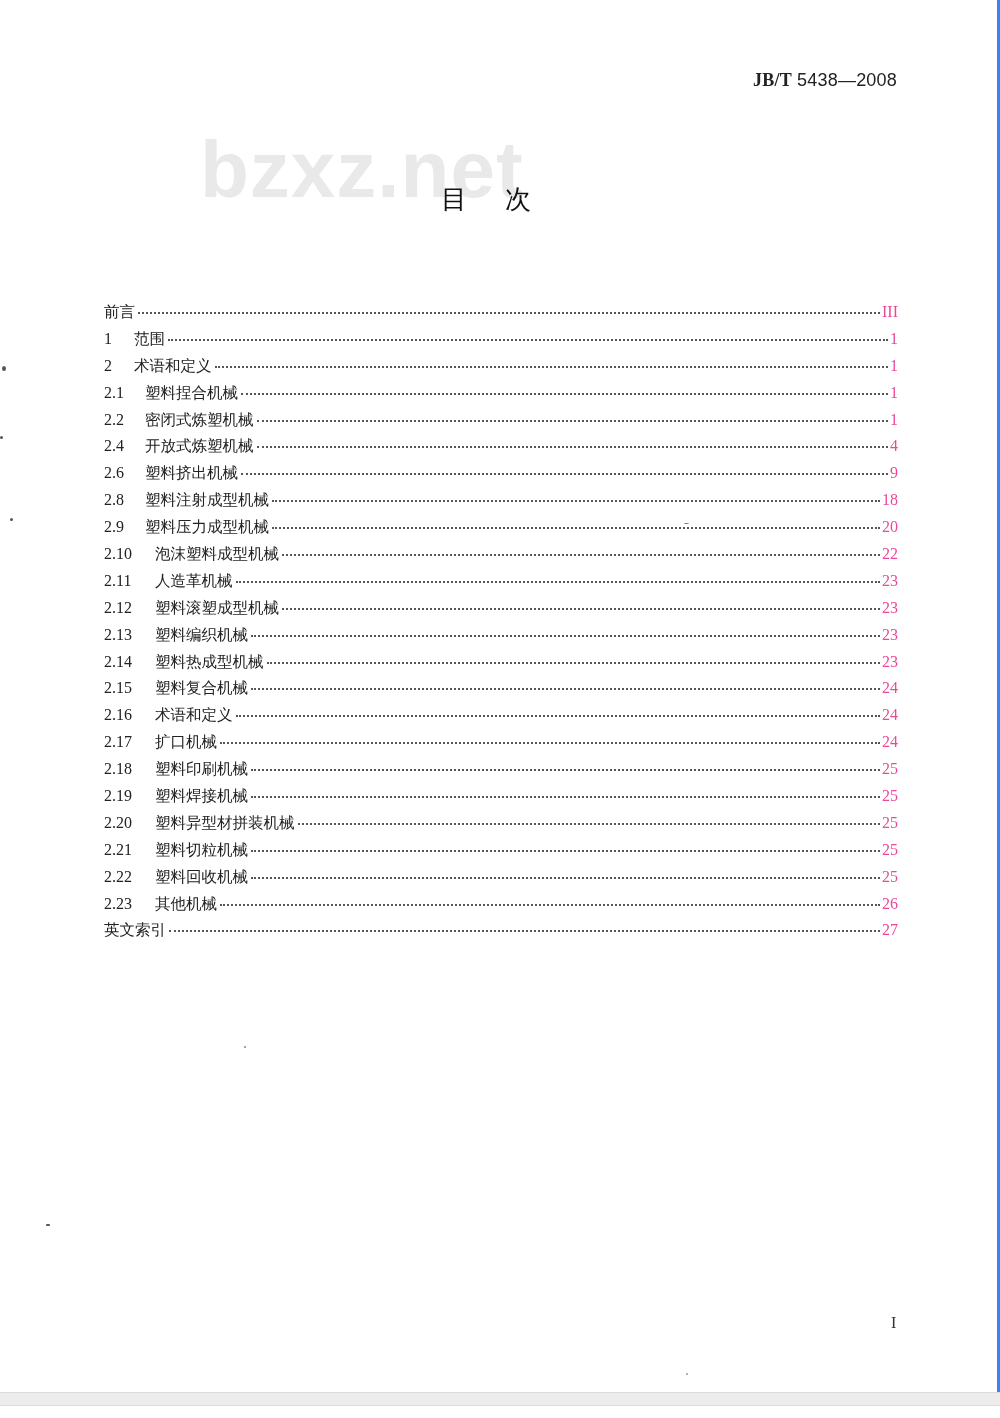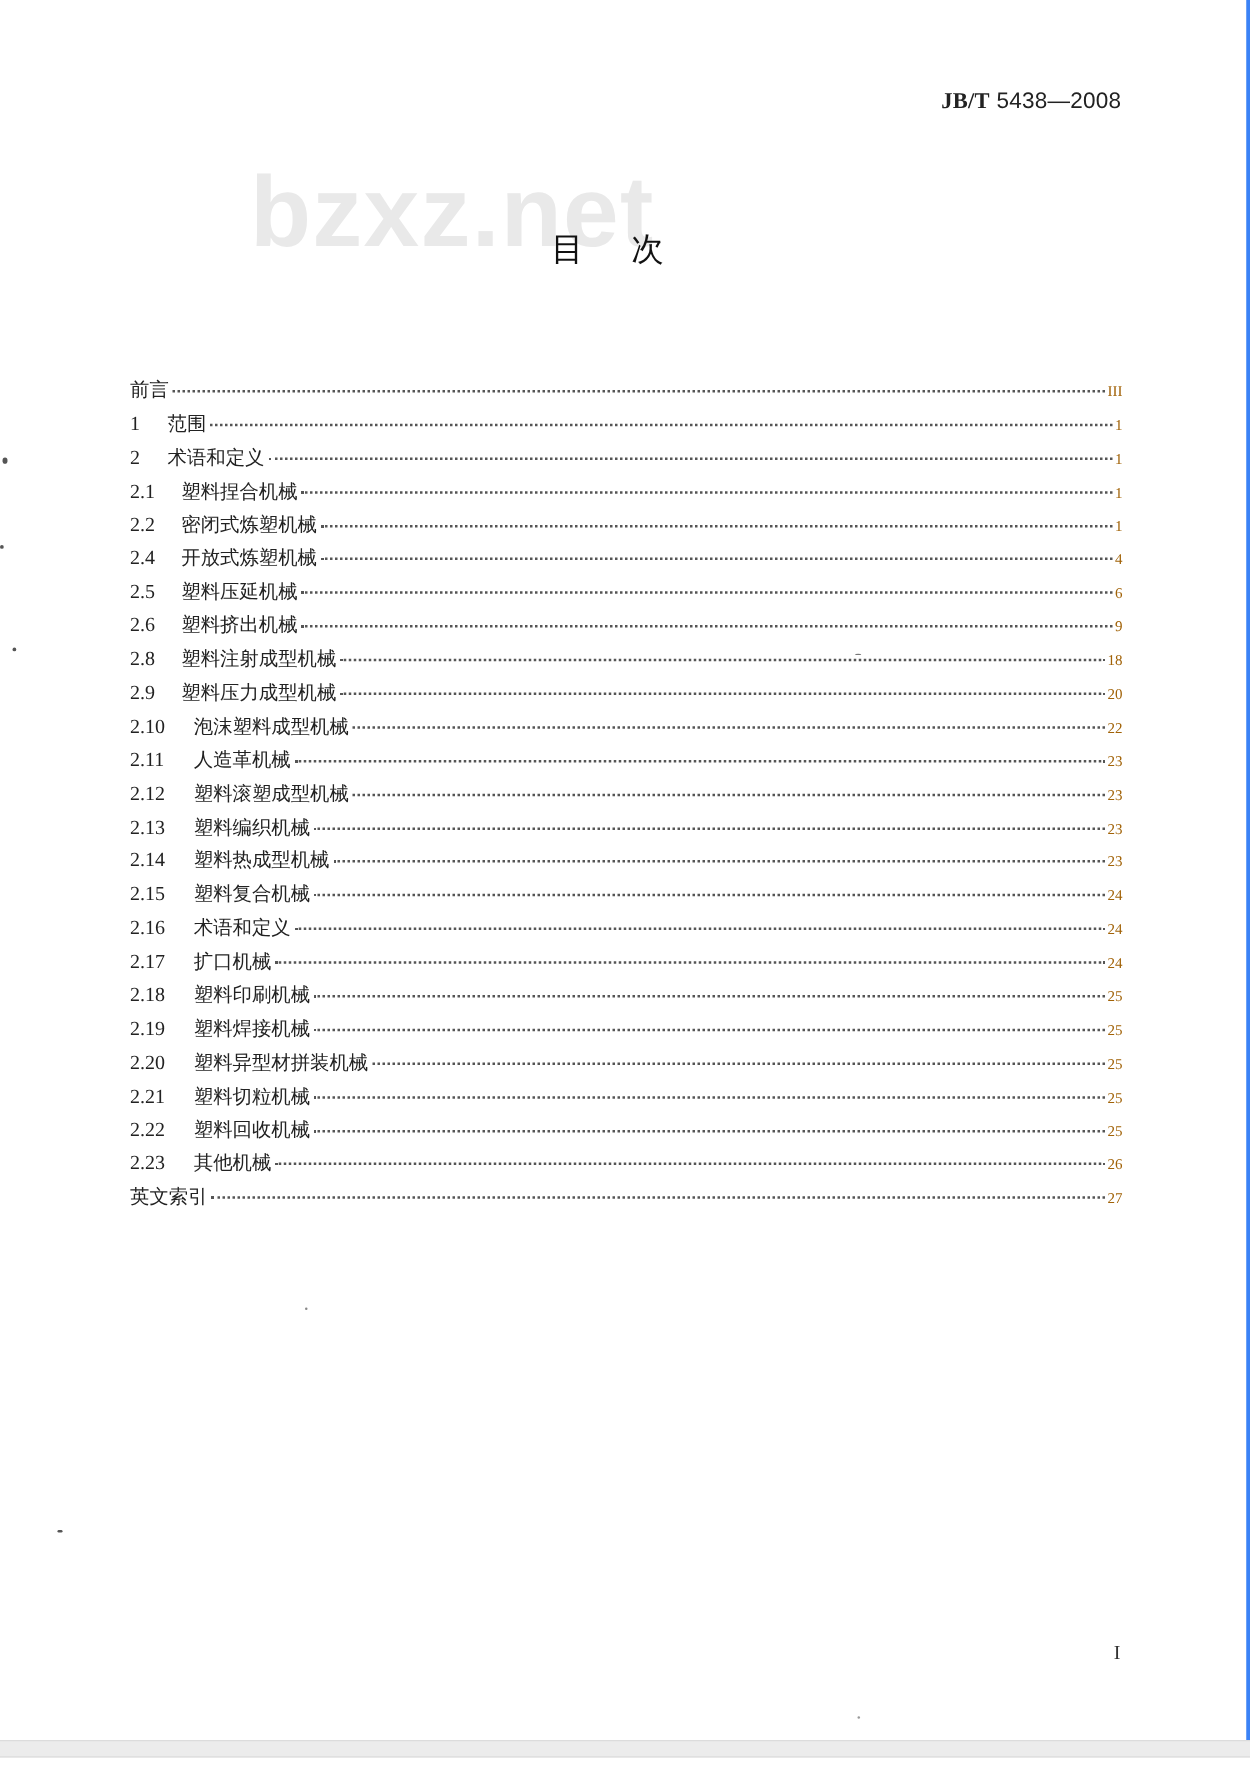--- a/index.html
+++ b/index.html
@@ -105,24 +105,24 @@
     .lvl-3 .toc-num { width: 51px; }
     .toc-dots {
       flex: 1 1 auto;
       margin: 0 2px 0 3px;
       border-bottom: 2px dotted #555;
       height: 0;
       transform: translateY(-3px);
     }
     .toc-page {
       font-family: "Liberation Serif", serif;
-      font-size: 12px;
+      font-size: 16px;
       flex: 0 0 auto;
       text-align: right;
-      color: #a16207;
+      color: #ec4899;
     }
     .page-folio {
       position: absolute;
       top: 1314px;
       left: 891px;
       font-family: "Liberation Serif", serif;
       font-size: 16px;
       color: #333;
     }
     .speck {
@@ -174,26 +174,20 @@
         <span class="toc-num">2.2</span>
         <span class="toc-label">密闭式炼塑机械</span>
         <span class="toc-dots"></span>
         <span class="toc-page">1</span>
       </div>
       <div class="toc-row lvl-2">
         <span class="toc-num">2.4</span>
         <span class="toc-label">开放式炼塑机械</span>
         <span class="toc-dots"></span>
         <span class="toc-page">4</span>
-      </div>
-      <div class="toc-row lvl-2">
-        <span class="toc-num">2.5</span>
-        <span class="toc-label">塑料压延机械</span>
-        <span class="toc-dots"></span>
-        <span class="toc-page">6</span>
       </div>
       <div class="toc-row lvl-2">
         <span class="toc-num">2.6</span>
         <span class="toc-label">塑料挤出机械</span>
         <span class="toc-dots"></span>
         <span class="toc-page">9</span>
       </div>
       <div class="toc-row lvl-2">
         <span class="toc-num">2.8</span>
         <span class="toc-label">塑料注射成型机械</span>

